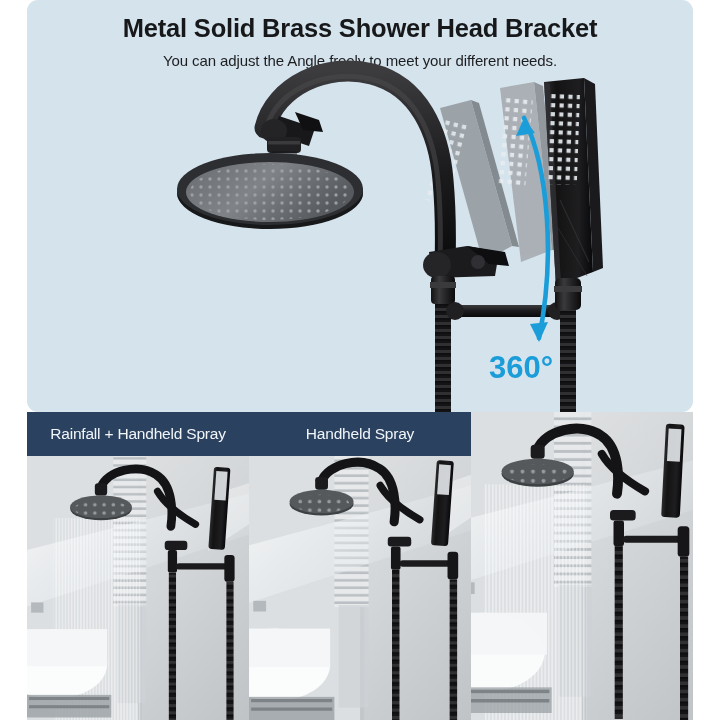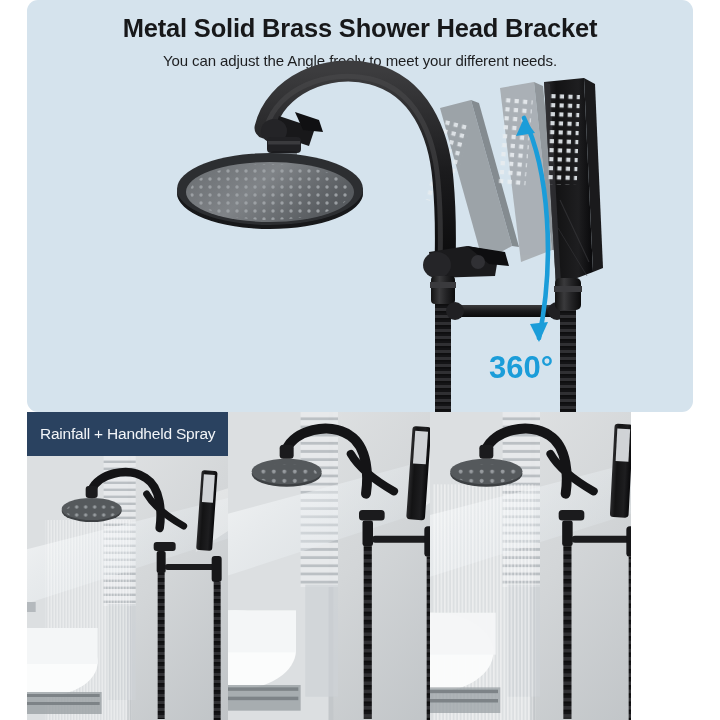--- a/index.html
+++ b/index.html
@@ -56,21 +56,21 @@
     letter-spacing: -0.1px;
   }
 
   .hero-art { position: absolute; inset: 0; }
 
   
   .panels {
     position: absolute;
     left: 27px;
     top: 412px;
-    width: 604px;
+    width: 666px;
     height: 308px;
     display: flex;
     background: #d5e3ed;
   }
 
   .panel {
     position: relative;
     flex: 1 1 0;
     display: flex;
     flex-direction: column;
@@ -302,20 +302,21 @@
             <g transform="translate(182,14) rotate(4)">
               <rect x="0" y="0" width="16" height="80" rx="3" fill="url(#wandDark)"></rect>
               <rect x="2.5" y="4" width="11" height="28" fill="#e4e8eb" opacity="0.9"></rect>
             </g>
           </g>
         </svg>
       </div>
     </div>
 
     <div class="panel">
+      <div class="panel-header">Handheld Spray</div>
       <div class="panel-photo">
         <svg viewBox="0 0 208 264" preserveAspectRatio="xMidYMid slice">
           <rect width="208" height="264" fill="url(#wall1)"></rect>
           <rect x="0" y="0" width="104" height="264" fill="#dcdfe1"></rect>
           <rect x="104" y="0" width="4" height="264" fill="#c3c7ca"></rect>
           <rect x="80" y="0" width="32" height="150" fill="url(#blind1)" opacity="0.95"></rect>
           <rect x="84" y="148" width="28" height="96" fill="#cdd2d6" opacity="0.7"></rect>
           <polygon points="0,92 208,36 208,78 0,146" fill="url(#beam1)"></polygon>
 
           <polygon points="184,34 208,26 208,66 170,92" fill="#ffffff" opacity="0.38"></polygon>

